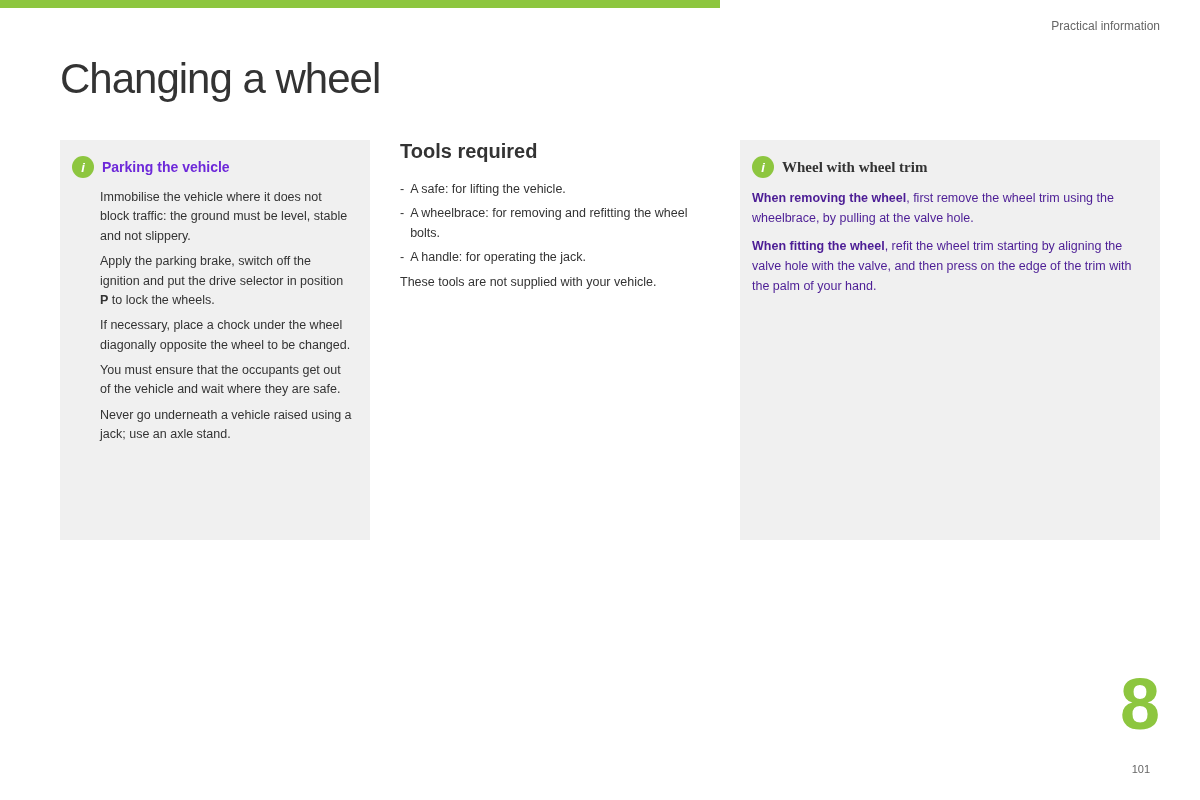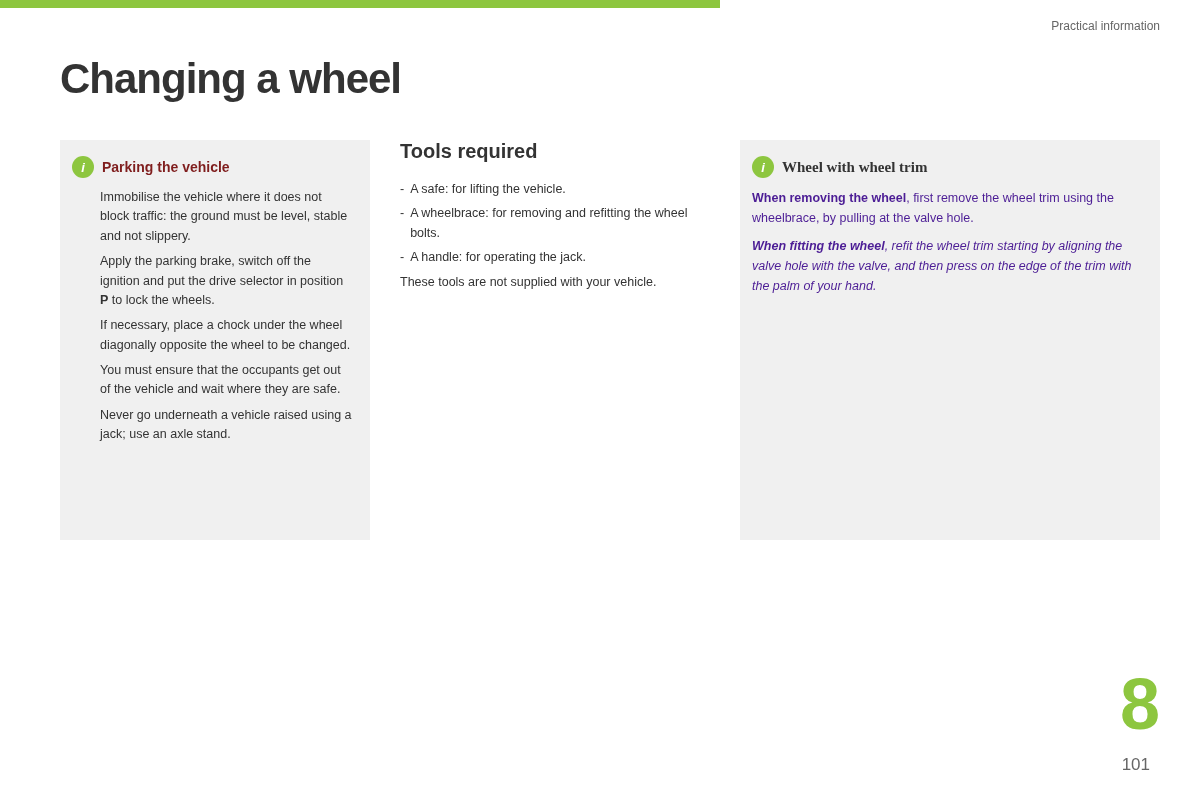--- a/index.html
+++ b/index.html
@@ -44,21 +44,21 @@
     .header-title {
       font-size: 12px;
       color: #666666;
     }
 
     .page-title {
       position: absolute;
       top: 55px;
       left: 60px;
       font-size: 42px;
-      font-weight: 700;
+      font-weight: 400;
       color: #333333;
       letter-spacing: -1px;
     }
 
     .content-area {
       position: absolute;
       top: 140px;
       left: 60px;
       right: 40px;
       display: flex;
@@ -92,21 +92,21 @@
       color: white;
       font-weight: bold;
       font-size: 13px;
       font-style: italic;
       flex-shrink: 0;
     }
 
     .info-box-title {
       font-weight: bold;
       font-size: 14px;
-      color: #7f1d1d;
+      color: #6d28d9;
     }
 
     .info-box-body {
       font-size: 12.5px;
       line-height: 1.55;
       color: #333333;
       margin-left: 28px;
     }
 
     .info-box-body p {
@@ -188,21 +188,21 @@
       font-size: 72px;
       font-weight: bold;
       color: #8dc63f;
       line-height: 1;
     }
 
     .page-num-bottom {
       position: absolute;
       bottom: 25px;
       right: 50px;
-      font-size: 17px;
+      font-size: 11px;
       color: #666666;
     }
   </style>
 </head>
 <body>
 
 <div class="top-bar"></div>
 
 <div class="header-section">
   <span class="header-title">Practical information</span>
@@ -249,21 +249,21 @@
 
   <div class="wheel-trim-box">
     <div class="wheel-trim-header">
       <div class="info-icon">
         <span>i</span>
       </div>
       <span class="wheel-trim-title">Wheel with wheel trim</span>
     </div>
     <div class="wheel-trim-body">
       <p><strong>When removing the wheel</strong>, first remove the wheel trim using the wheelbrace, by pulling at the valve hole.</p>
-      <p style="margin-top:8px;font-style:italic;"><strong>When fitting the wheel</strong>, refit the wheel trim starting by aligning the valve hole with the valve, and then press on the edge of the trim with the palm of your hand.</p>
+      <p style="margin-top:8px;"><strong>When fitting the wheel</strong>, refit the wheel trim starting by aligning the valve hole with the valve, and then press on the edge of the trim with the palm of your hand.</p>
     </div>
   </div>
 
 </div>
 
 <div class="page-number">8</div>
 
 <div class="page-num-bottom">101</div>
 
 </body></html>

